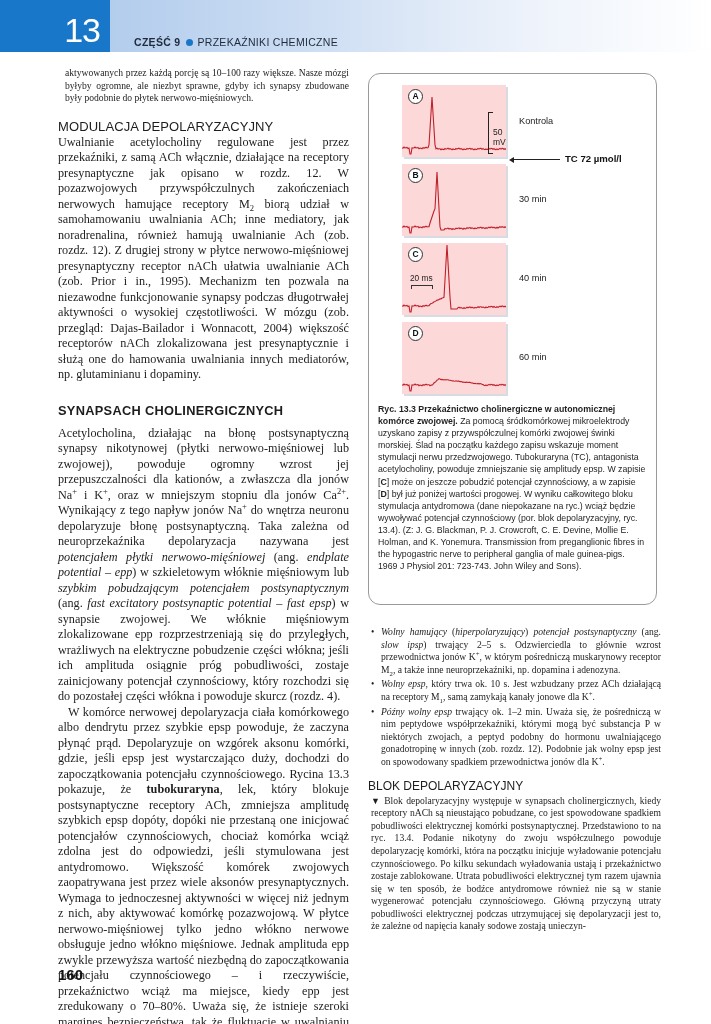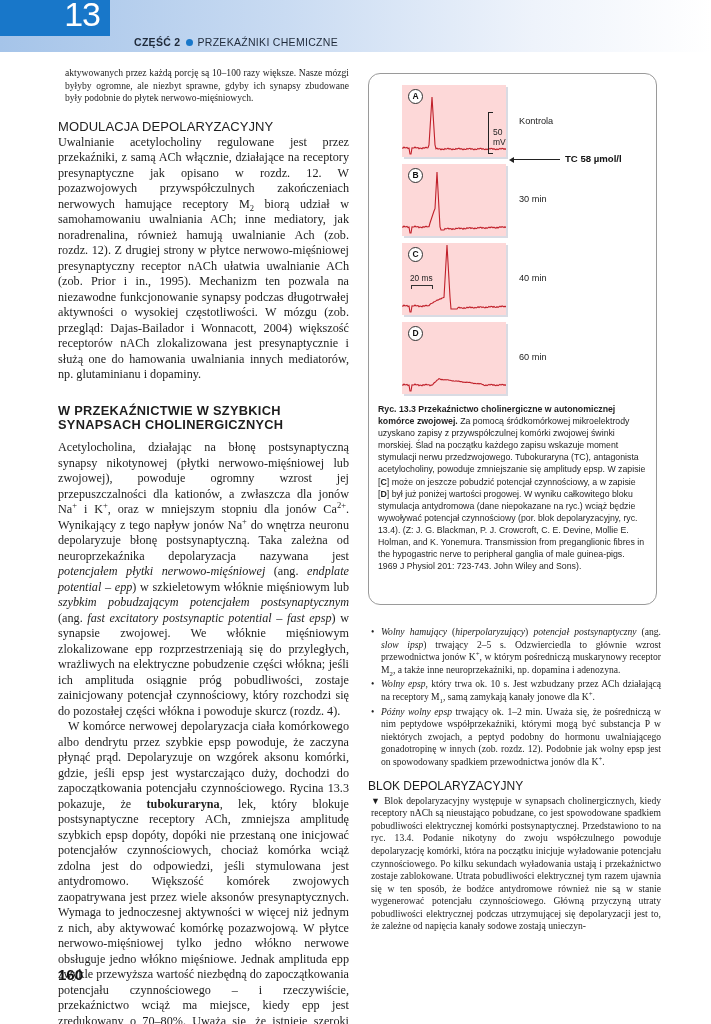--- a/index.html
+++ b/index.html
@@ -6,21 +6,21 @@
   body {
     width: 711px; height: 1024px; position: relative; overflow: hidden;
     background: #ffffff; color: #1d1d1d;
     font-family: "Liberation Serif", "DejaVu Serif", serif;
   }
   .header {
     position: absolute; left: 0; top: 0; width: 711px; height: 52px;
     background: linear-gradient(90deg, #a5c4e9 0%, #c9dbf2 40%, #eef3fb 75%, #ffffff 100%);
   }
   .chapter-box {
-    position: absolute; left: 0; top: 0; width: 110px; height: 36px;
+    position: absolute; left: 0; top: 0; width: 110px; height: 52px;
     background: #1877c9;
   }
   .chapter-num {
     position: absolute; right: 10px; bottom: 2px;
     font-family: "Liberation Sans", sans-serif; font-size: 34px; color: #fff;
     letter-spacing: -1px;
   }
   .part-line {
     position: absolute; left: 134px; top: 36px;
     font-family: "Liberation Sans", sans-serif; font-size: 10.5px; color: #1f2a3a;
@@ -119,32 +119,31 @@
   sub, sup { font-size: 70%; line-height: 0; }
 </style>
 </head>
 <body>
 
 <div class="header">
   <div class="chapter-box">
     <span class="chapter-num">13</span>
   </div>
   <div class="part-line">
-    <span class="part">CZĘŚĆ 2</span><span class="dot"></span><span class="section">PRZEKAŹNIKI CHEMICZNE</span>
+    <span class="part">CZĘŚĆ 9</span><span class="dot"></span><span class="section">PRZEKAŹNIKI CHEMICZNE</span>
   </div>
 </div>
 
 <div class="col-left">
   <p class="small" style="padding-left:7px">aktywowanych przez każdą porcję są 10–100 razy większe. Nasze mózgi byłyby ogromne, ale niezbyt sprawne, gdyby ich synapsy zbudowane były podobnie do płytek nerwowo-mięśniowych.</p>
 
   <div class="sec-head">MODULACJA DEPOLARYZACYJNY</div>
   <p class="body"><span>Uwalnianie acetylocholiny regulowane jest przez przekaźniki, z samą ACh włącznie, działające na receptory presynaptyczne jak opisano w rozdz. 12. W pozazwojowych przywspółczulnych zakończeniach nerwowych hamujące receptory M</span><sub>2</sub><span> biorą udział w samohamowaniu uwalniania ACh; inne mediatory, jak noradrenalina, również hamują uwalnianie Ach (zob. rozdz. 12). Z drugiej strony w płytce nerwowo-mięśniowej presynaptyczny receptor nACh ułatwia uwalnianie ACh (zob. Prior i in., 1995). Mechanizm ten pozwala na niezawodne funkcjonowanie synapsy podczas długotrwałej aktywności o wysokiej częstotliwości. W mózgu (zob. przegląd: Dajas-Bailador i Wonnacott, 2004) większość receptorów nACh zlokalizowana jest presynaptycznie i służą one do hamowania uwalniania innych mediatorów, np. glutaminianu i dopaminy.</span></p>
 
   <div class="sec-head-bold">
-    <div>W PRZEKAŹNICTWIE W SZYBKICH</div>
     <div>SYNAPSACH CHOLINERGICZNYCH</div>
   </div>
 
   <p class="body"><span>Acetylocholina, działając na błonę postsynaptyczną synapsy nikotynowej (płytki nerwowo-mięśniowej lub zwojowej), powoduje ogromny wzrost jej przepuszczalności dla kationów, a zwłaszcza dla jonów Na</span><sup>+</sup><span> i K</span><sup>+</sup><span>, oraz w mniejszym stopniu dla jonów Ca</span><sup>2+</sup><span>. Wynikający z tego napływ jonów Na</span><sup>+</sup><span> do wnętrza neuronu depolaryzuje błonę postsynaptyczną. Taka zależna od neuroprzekaźnika depolaryzacja nazywana jest </span><em>potencjałem płytki nerwowo-mięśniowej</em><span> (ang. </span><em>endplate potential – epp</em><span>) w szkieletowym włóknie mięśniowym lub </span><em>szybkim pobudzającym potencjałem postsynaptycznym</em><span> (ang. </span><em>fast excitatory postsynaptic potential – fast epsp</em><span>) w synapsie zwojowej. We włóknie mięśniowym zlokalizowane epp rozprzestrzeniają się do przyległych, wrażliwych na elektryczne pobudzenie części włókna; jeśli ich amplituda osiągnie próg pobudliwości, zostaje zainicjowany potencjał czynnościowy, który rozchodzi się do pozostałej części włókna i powoduje skurcz (rozdz. 4).</span></p>
 
   <p class="body indent"><span>W komórce nerwowej depolaryzacja ciała komórkowego albo dendrytu przez szybkie epsp powoduje, że zaczyna płynąć prąd. Depolaryzuje on wzgórek aksonu komórki, gdzie, jeśli epsp jest wystarczająco duży, dochodzi do zapoczątkowania potencjału czynnościowego. Rycina 13.3 pokazuje, że </span><b>tubokuraryna</b><span>, lek, który blokuje postsynaptyczne receptory ACh, zmniejsza amplitudę szybkich epsp dopóty, dopóki nie przestaną one inicjować potencjałów czynnościowych, chociaż komórka wciąż zdolna jest do odpowiedzi, jeśli stymulowana jest antydromowo. Większość komórek zwojowych zaopatrywana jest przez wiele aksonów presynaptycznych. Wymaga to jednoczesnej aktywności w więcej niż jednym z nich, aby aktywować komórkę pozazwojową. W płytce nerwowo-mięśniowej tylko jedno włókno nerwowe obsługuje jedno włókno mięśniowe. Jednak amplituda epp zwykle przewyższa wartość niezbędną do zapoczątkowania potencjału czynnościowego – i rzeczywiście, przekaźnictwo wciąż ma miejsce, kiedy epp jest zredukowany o 70–80%. Uważa się, że istnieje szeroki margines bezpieczeństwa, tak że fluktuacje w uwalnianiu neuroprzekaźnika (np. w czasie wielokrotnego pobudzania) nie wpływają na przekaźnictwo.</span></p>
 
 </div>
 
 <div class="figure">
@@ -152,21 +151,21 @@
     <svg width="104" height="72">
         <polyline fill="none" stroke-width="1.1" points="0,63.0 1,63.2 2,62.1 3,62.9 4,62.8 5,62.5 6,63.6 7,63.1 8,69.0 9,69.0 10,62.8 11,63.0 12,63.0 13,62.1 14,63.0 15,62.8 16,62.6 17,63.7 18,63.1 19,63.3 20,63.8 21,62.7 22,63.1 23,62.9 24,62.1 25,63.0 26,62.7 27,60.0 28,44.0 29,28.0 30,12.0 31,28.0 32,44.0 33,60.0 34,63.8 35,63.1 36,64.1 37,63.7 38,63.8 39,64.8 40,64.0 41,64.4 42,64.6 43,63.5 44,64.1 45,63.7 46,63.2 47,64.2 48,63.7 49,63.9 50,64.8 51,64.0 52,64.5 53,64.5 54,63.5 55,64.1 56,63.6 57,63.2 58,64.2 59,63.7 60,64.1 61,64.8 62,63.9 63,64.5 64,64.4 65,63.4 66,64.1 67,63.5 68,63.3 69,64.3 70,63.6 71,64.2 72,64.8 73,63.9 74,64.6 75,64.2 76,63.4 77,64.1 78,63.4 79,63.4 80,64.3 81,63.6 82,64.3 83,64.7 84,63.9 85,64.6 86,64.1 87,63.4 88,64.1 89,63.4 90,63.5 91,64.3 92,63.6 93,64.4 94,64.7 95,63.9 96,64.6 97,64.0 98,63.4 99,64.1 100,63.3 101,63.6 102,64.3 103,63.7 104,64.5" stroke="#c0202a"></polyline>
       </svg>
     <div class="panel-label">A</div>
     <div class="scale-v"></div>
     <div class="scale-v-label">50 mV</div>
   </div>
   <div class="cond-label" style="top:42px">Kontrola</div>
 
   <div class="tc-arrow"></div>
-  <div class="tc-label">TC 58 µmol/l</div>
+  <div class="tc-label">TC 72 µmol/l</div>
 
   <div class="panel" style="top: 90px; background: rgb(253, 216, 216);">
     <svg width="104" height="72">
         <polyline fill="none" stroke-width="1.1" points="0,63.0 1,63.2 2,62.1 3,62.9 4,62.8 5,62.5 6,63.6 7,63.1 8,69.0 9,69.0 10,62.8 11,63.0 12,63.0 13,62.1 14,63.0 15,62.8 16,62.6 17,63.7 18,63.1 19,63.3 20,63.8 21,62.7 22,63.1 23,62.9 24,62.1 25,63.0 26,62.7 27,62.7 28,59.0 29,56.0 30,53.0 31,50.0 32,47.0 33,44.7 34,26.3 35,8.0 36,26.3 37,44.7 38,63.0 39,66.0 40,66.0 41,66.0 42,66.0 43,64.5 44,65.0 45,64.6 46,64.1 47,65.0 48,64.5 49,64.7 50,65.5 51,64.7 52,65.2 53,65.2 54,64.1 55,64.7 56,64.2 57,63.8 58,64.7 59,64.1 60,64.5 61,65.2 62,64.3 63,64.9 64,64.7 65,63.7 66,64.4 67,63.8 68,63.5 69,64.5 70,63.8 71,64.3 72,64.9 73,64.0 74,64.6 75,64.2 76,63.4 77,64.1 78,63.4 79,63.3 80,64.2 81,63.5 82,64.1 83,64.5 84,63.6 85,64.3 86,63.8 87,63.1 88,63.8 89,63.0 90,63.1 91,63.9 92,63.1 93,63.9 94,64.1 95,63.3 96,64.0 97,63.3 98,62.7 99,63.4 100,62.6 101,62.9 102,63.5 103,62.8 104,63.7" stroke="#c0202a"></polyline>
       </svg>
     <div class="panel-label">B</div>
   </div>
   <div class="cond-label" style="top:120px">30 min</div>
 
   <div class="panel" style="top: 169px; background: rgb(253, 216, 216);">

